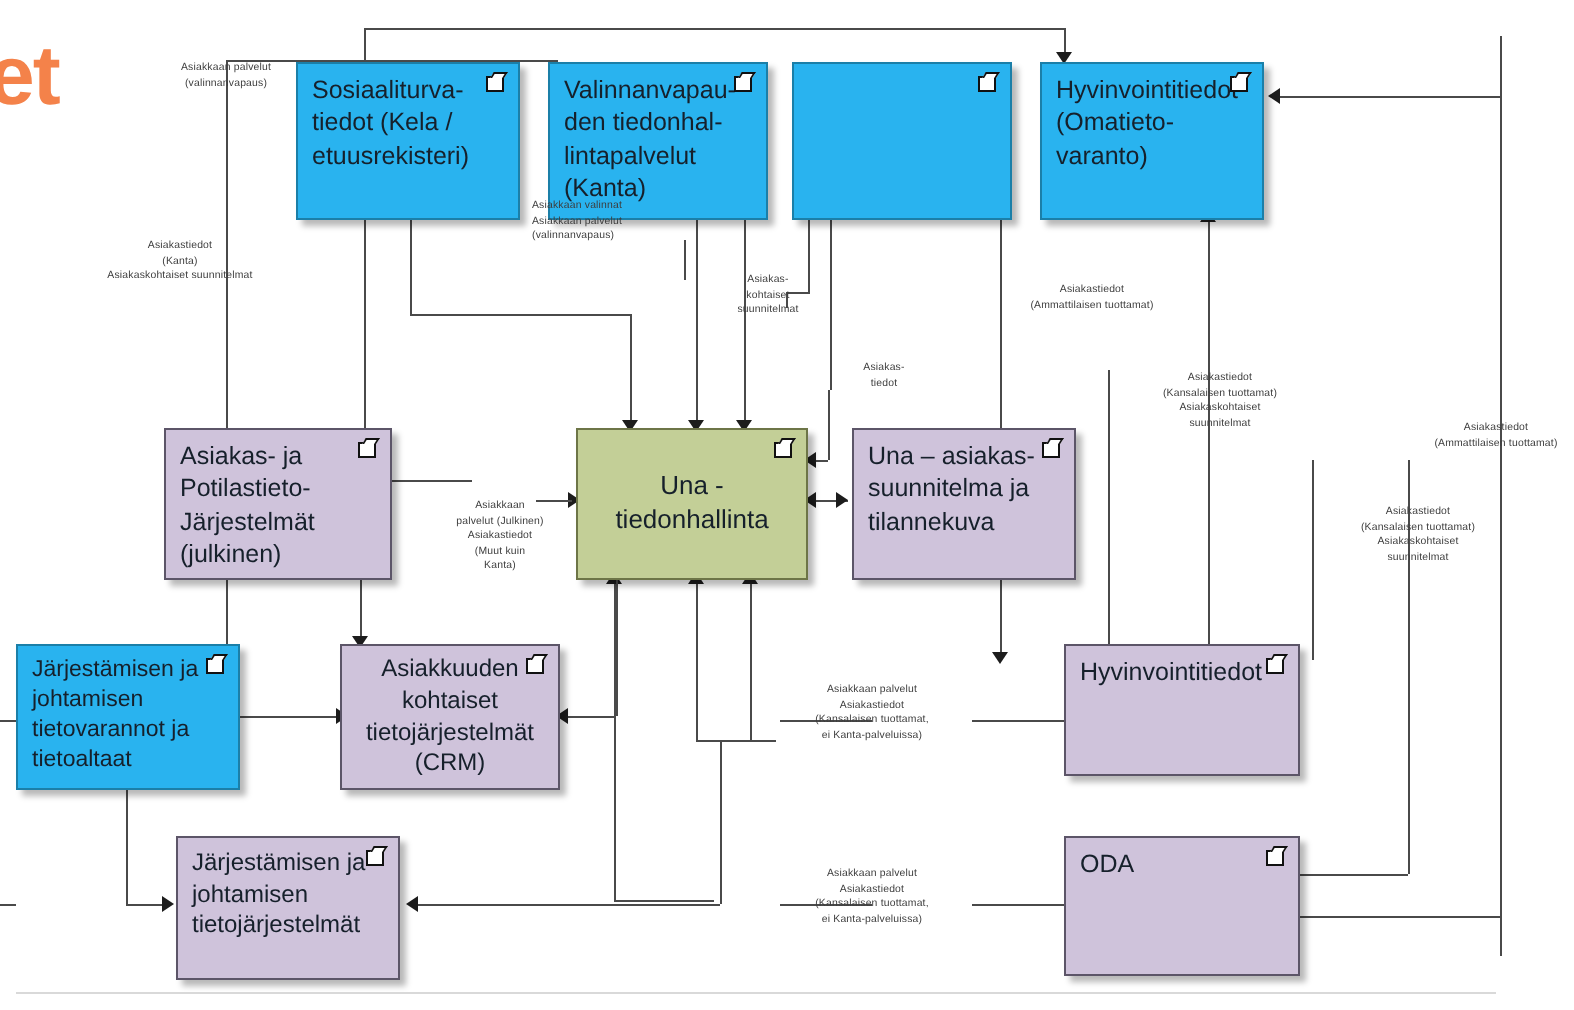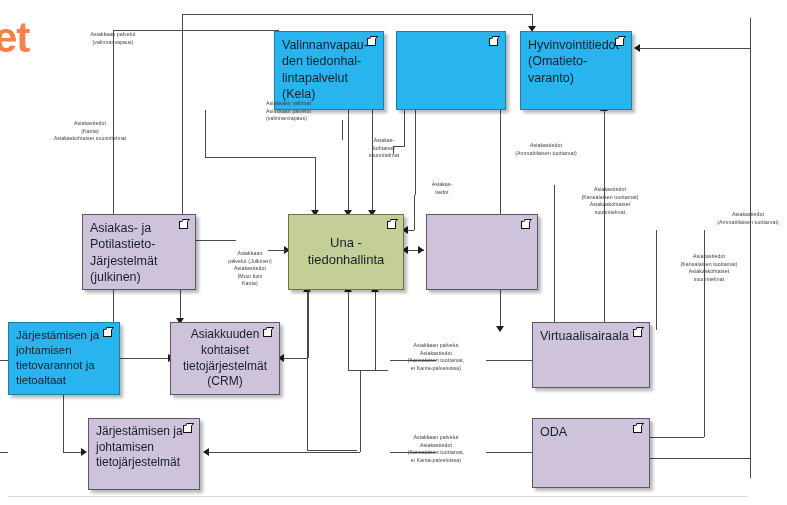--- a/index.html
+++ b/index.html
@@ -158,25 +158,34 @@
     <div class="ar ar-l" style="left:644px;top:454px;"></div>
 
     <div class="ln lv" style="left:656px;top:230px;height:100px;"></div>
     <div class="ln lv" style="left:704px;top:230px;height:60px;"></div>
 
     <div class="ln lv" style="left:8px;top:360px;height:0;"></div>
     <div class="ln lh" style="left:0px;top:360px;width:8px;"></div>
     <div class="ln lh" style="left:0px;top:452px;width:8px;"></div>
   </div>
 
+  <div class="node blue" style="left:148px;top:31px;width:112px;height:79px;font-size:12.5px;">
+    <span class="ttl">Sosiaaliturva-
+tiedot (Kela /
+etuusrekisteri)</span>
+    <span class="cmp">
+        <i class="f"></i>
+        <i class="t"></i>
+      </span>
+  </div>
 
   <div class="node blue" style="left:274px;top:31px;width:110px;height:79px;font-size:12.5px;">
     <span class="ttl">Valinnanvapau-
 den tiedonhal-
-lintapalvelut (Kela)</span>
+lintapalvelut (Kanta)</span>
     <span class="cmp">
         <i class="f"></i>
         <i class="t"></i>
       </span>
   </div>
 
   <div class="node blue" style="left:396px;top:31px;width:110px;height:79px;font-size:12.5px;">
     <span class="cmp">
         <i class="f"></i>
         <i class="t"></i>
@@ -207,20 +216,23 @@
   <div class="node green center-txt" style="left:288px;top:214px;width:116px;height:76px;font-size:13px;">
     <span class="ttl">Una -
 tiedonhallinta</span>
     <span class="cmp">
         <i class="f"></i>
         <i class="t"></i>
       </span>
   </div>
 
   <div class="node purple" style="left:426px;top:214px;width:112px;height:76px;font-size:12.5px;">
+    <span class="ttl">Una – asiakas-
+suunnitelma ja
+tilannekuva</span>
     <span class="cmp">
         <i class="f"></i>
         <i class="t"></i>
       </span>
   </div>
 
   <div class="node blue" style="left:8px;top:322px;width:112px;height:73px;font-size:11.5px;">
     <span class="ttl">Järjestämisen ja
 johtamisen
 tietovarannot ja
@@ -246,21 +258,21 @@
     <span class="ttl">Järjestämisen ja
 johtamisen
 tietojärjestelmät</span>
     <span class="cmp">
         <i class="f"></i>
         <i class="t"></i>
       </span>
   </div>
 
   <div class="node purple" style="left:532px;top:322px;width:118px;height:66px;font-size:12.5px;">
-    <span class="ttl">Virtuaalisairaala</span>
+    <span class="ttl">Hyvinvointitiedot</span>
     <span class="cmp">
         <i class="f"></i>
         <i class="t"></i>
       </span>
   </div>
 
   <div class="node purple" style="left:532px;top:418px;width:118px;height:70px;font-size:12.5px;">
     <span class="ttl">ODA</span>
     <span class="cmp">
         <i class="f"></i>

